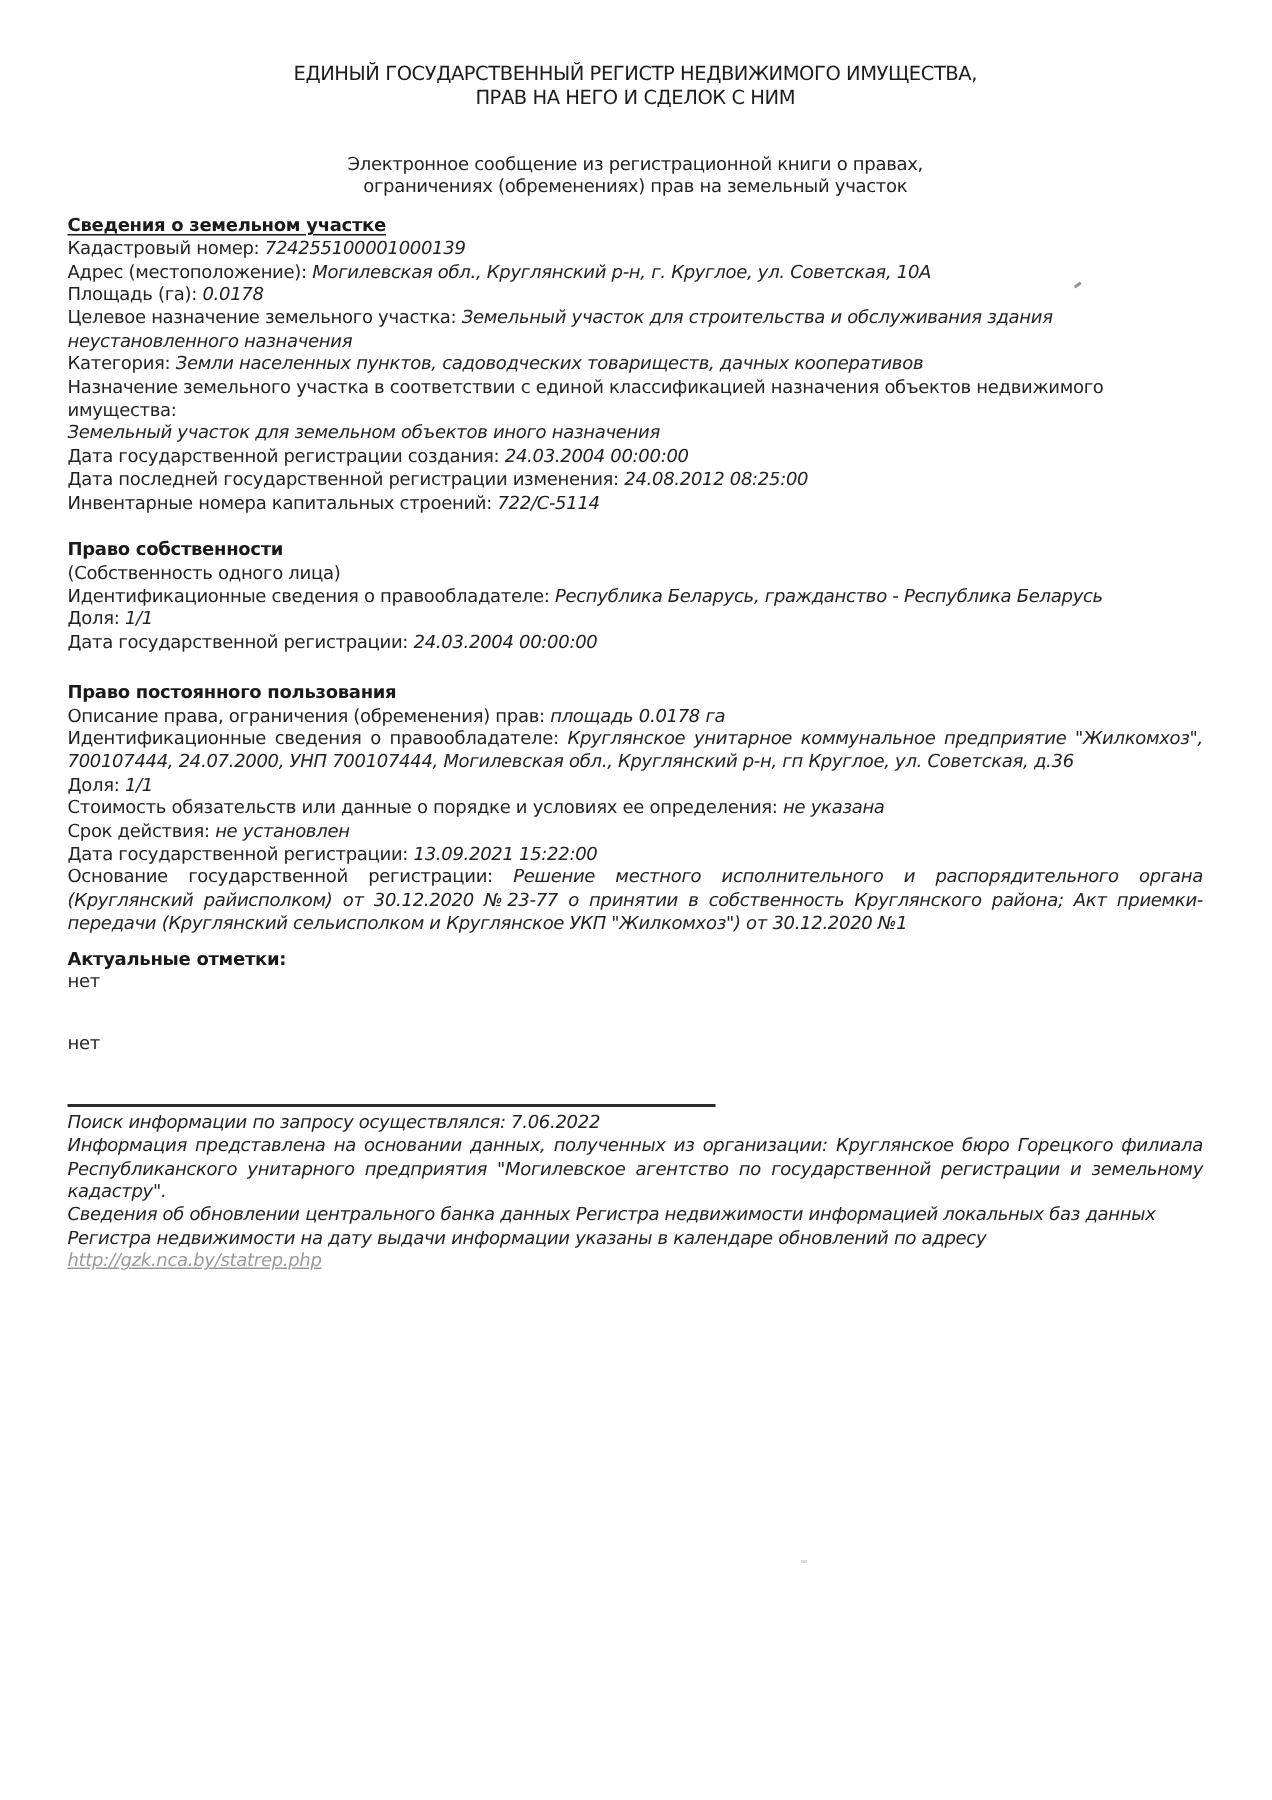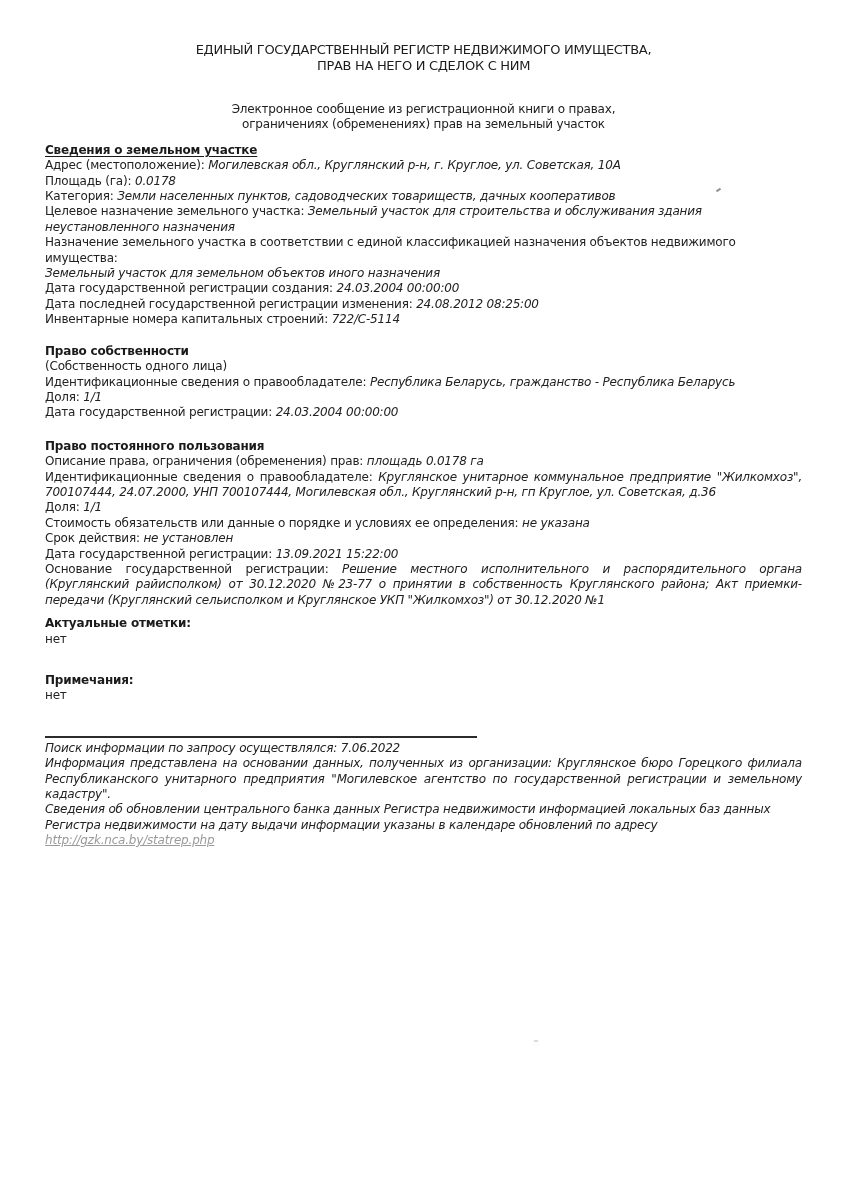--- a/index.html
+++ b/index.html
@@ -47,28 +47,29 @@
     </div>
     <div class="hdr-sub">
       <div>Электронное сообщение из регистрационной книги о правах,</div>
       <div>ограничениях (обременениях) прав на земельный участок</div>
     </div>
 
     <div class="sec-parcel">
       <div class="sec-head u">Сведения о земельном участке</div>
       <div>
 
+          <p class="field"><span class="lbl">Кадастровый номер:</span> <span class="val">724255100001000139</span></p>
 
           <p class="field"><span class="lbl">Адрес (местоположение):</span> <span class="val">Могилевская обл., Круглянский р-н, г. Круглое, ул. Советская, 10А</span></p>
 
           <p class="field"><span class="lbl">Площадь (га):</span> <span class="val">0.0178</span></p>
 
+          <p class="field"><span class="lbl">Целевое назначение земельного участка:</span> <span class="val">Земельный участок для строительства и обслуживания здания неустановленного назначения</span></p>
+
           <p class="field"><span class="lbl">Категория:</span> <span class="val">Земли населенных пунктов, садоводческих товариществ, дачных кооперативов</span></p>
-
-          <p class="field"><span class="lbl">Целевое назначение земельного участка:</span> <span class="val">Земельный участок для строительства и обслуживания здания неустановленного назначения</span></p>
 
           <p class="field block-val"><span class="lbl">Назначение земельного участка в соответствии с единой классификацией назначения объектов недвижимого имущества:</span> <span class="val">Земельный участок для земельном объектов иного назначения</span></p>
 
           <p class="field"><span class="lbl">Дата государственной регистрации создания:</span> <span class="val">24.03.2004 00:00:00</span></p>
 
           <p class="field"><span class="lbl">Дата последней государственной регистрации изменения:</span> <span class="val">24.08.2012 08:25:00</span></p>
 
           <p class="field"><span class="lbl">Инвентарные номера капитальных строений:</span> <span class="val">722/С-5114</span></p>
         </div>
     </div>
@@ -105,21 +106,20 @@
           <p class="field justify"><span class="lbl">Основание государственной регистрации:</span> <span class="val">Решение местного исполнительного и распорядительного органа (Круглянский райисполком) от 30.12.2020 №23-77 о принятии в собственность Круглянского района; Акт приемки-передачи (Круглянский сельисполком и Круглянское УКП "Жилкомхоз") от 30.12.2020 №1</span></p>
         </div>
     </div>
 
     <div class="sec-marks">
       <div class="sec-head">Актуальные отметки:</div>
       <p class="val-line">нет</p>
     </div>
 
     <div class="sec-notes">
-      <div class="sec-head">Примечания:</div>
       <p class="val-line">нет</p>
     </div>
 
     <div class="footer">
       <div class="divider"></div>
       <p class="f-line">Поиск информации по запросу осуществлялся: 7.06.2022</p>
       <p class="f-line justify">Информация представлена на основании данных, полученных из организации: Круглянское бюро Горецкого филиала Республиканского унитарного предприятия "Могилевское агентство по государственной регистрации и земельному кадастру".</p>
       <p class="f-line">Сведения об обновлении центрального банка данных Регистра недвижимости информацией локальных баз данных Регистра недвижимости на дату выдачи информации указаны в календаре обновлений по адресу</p>
       <a class="f-link" href="#">http://gzk.nca.by/statrep.php</a>
     </div>

